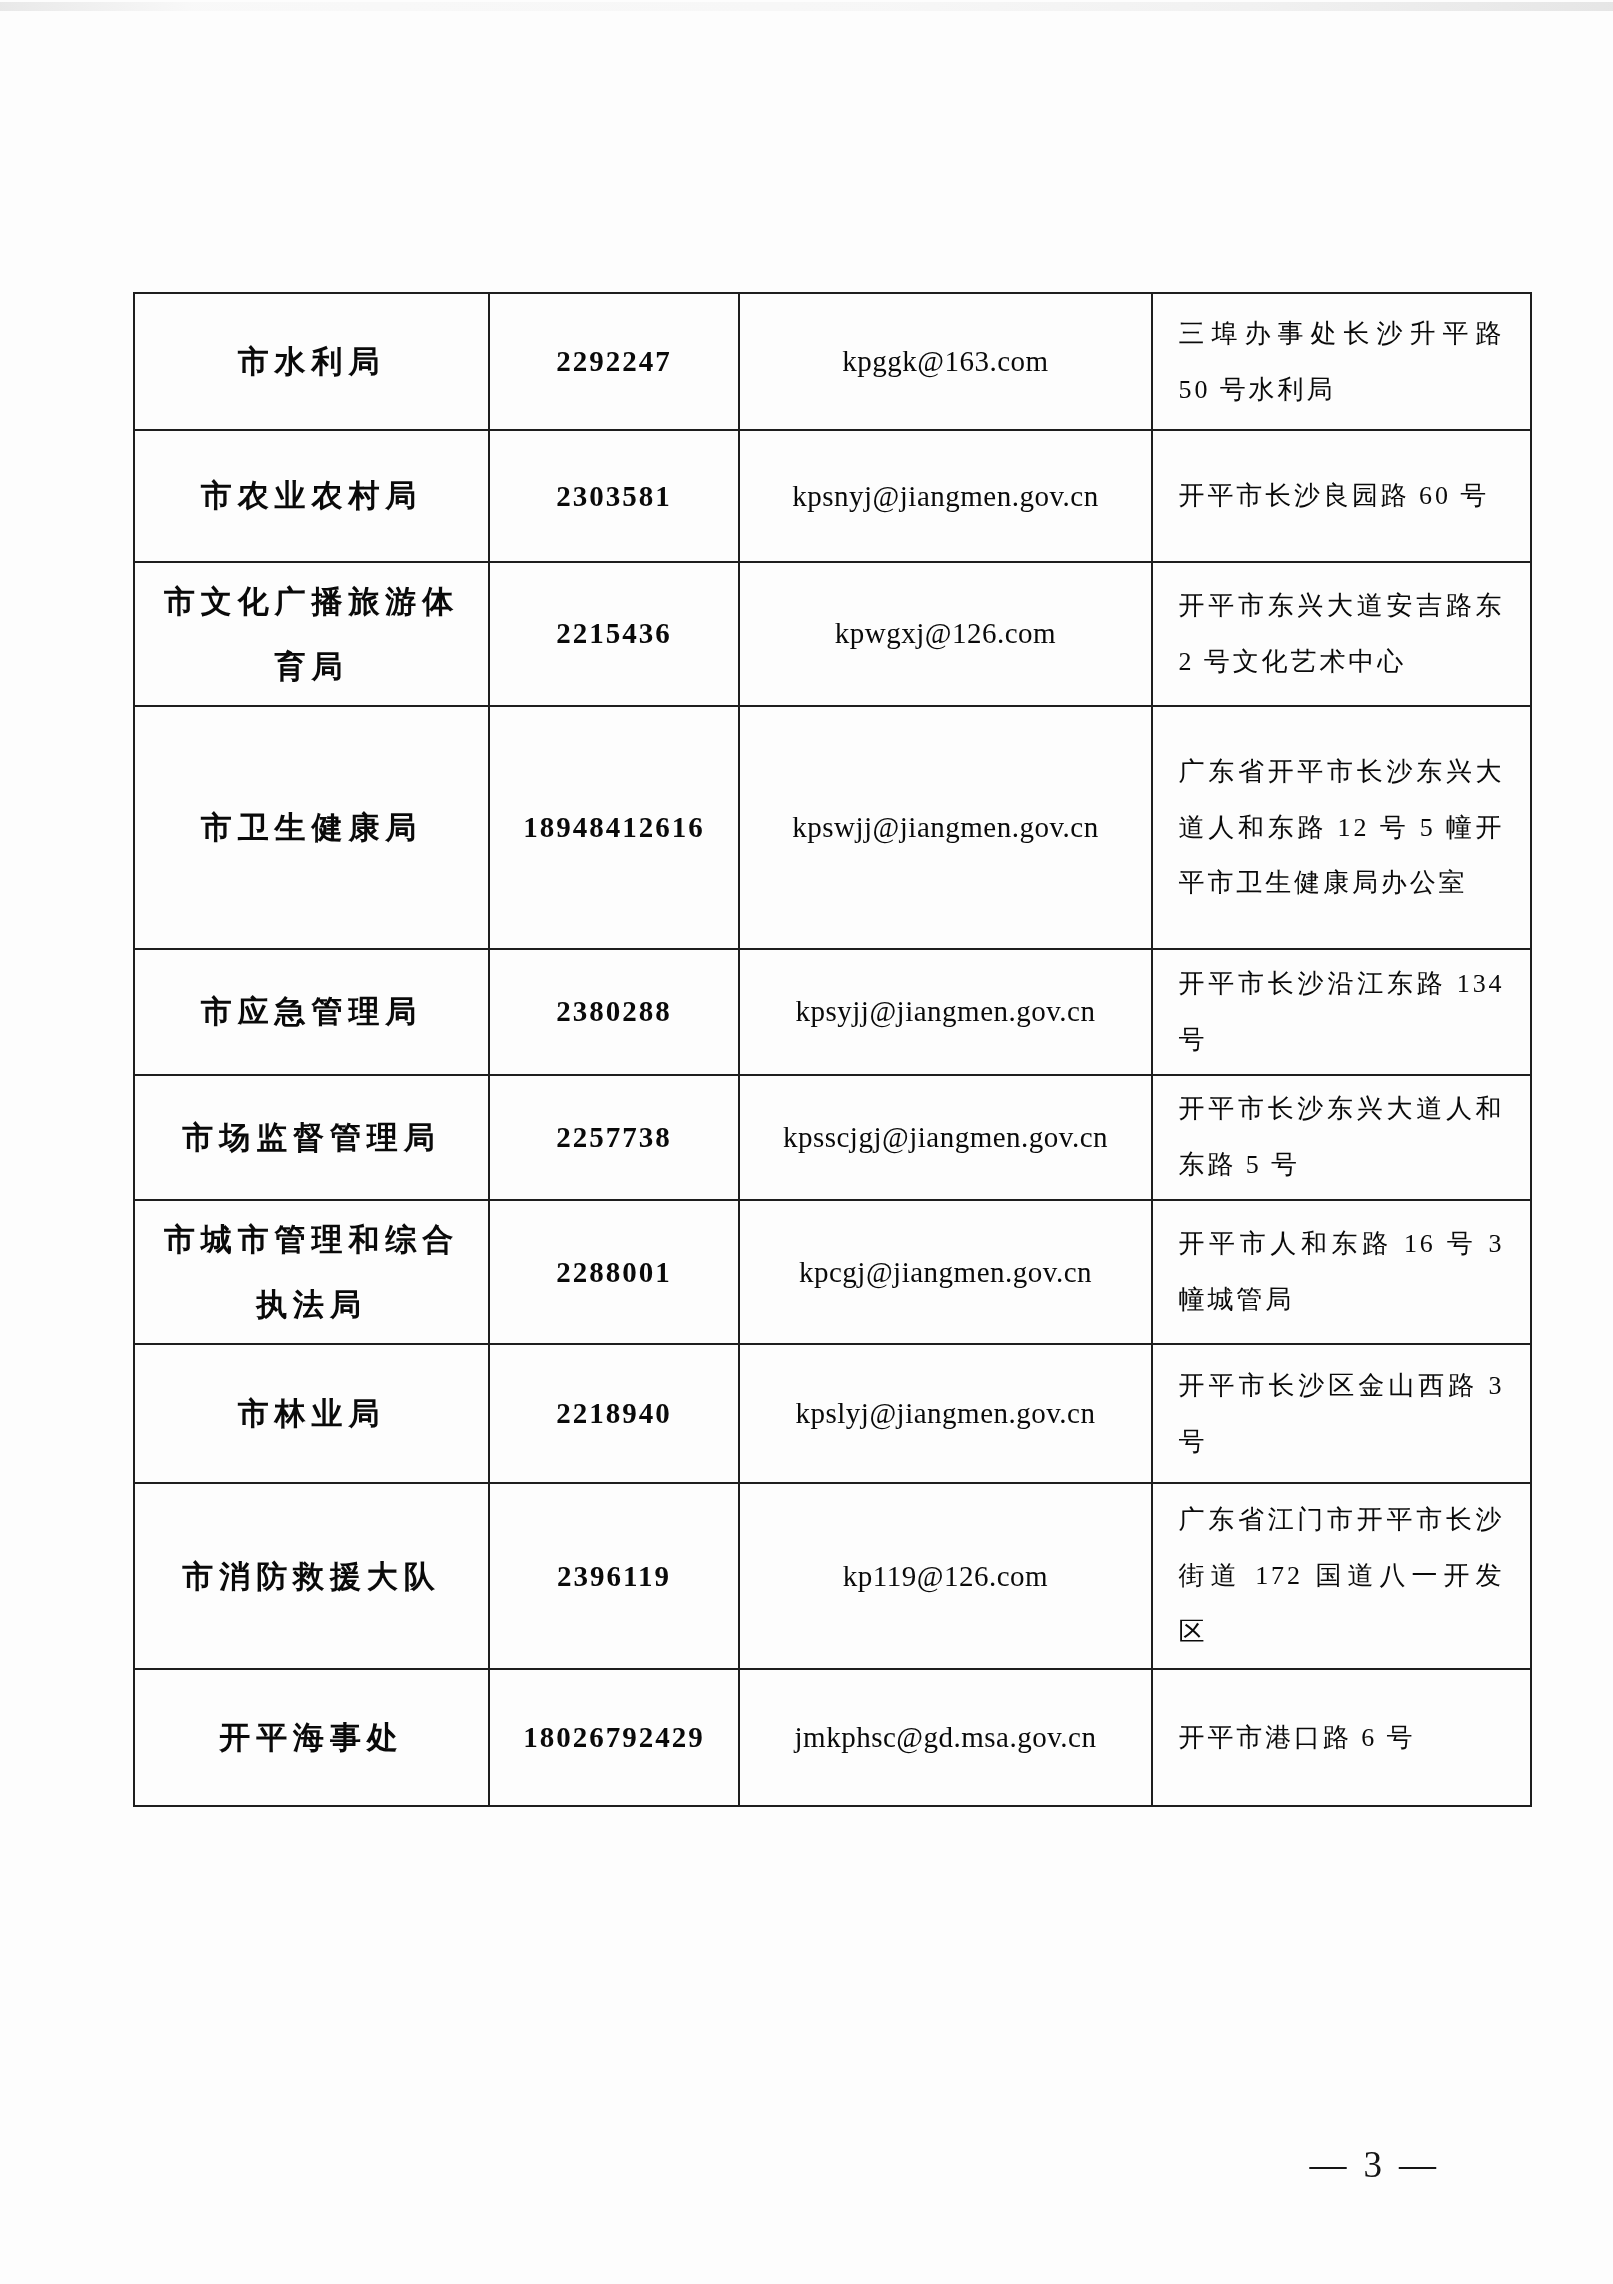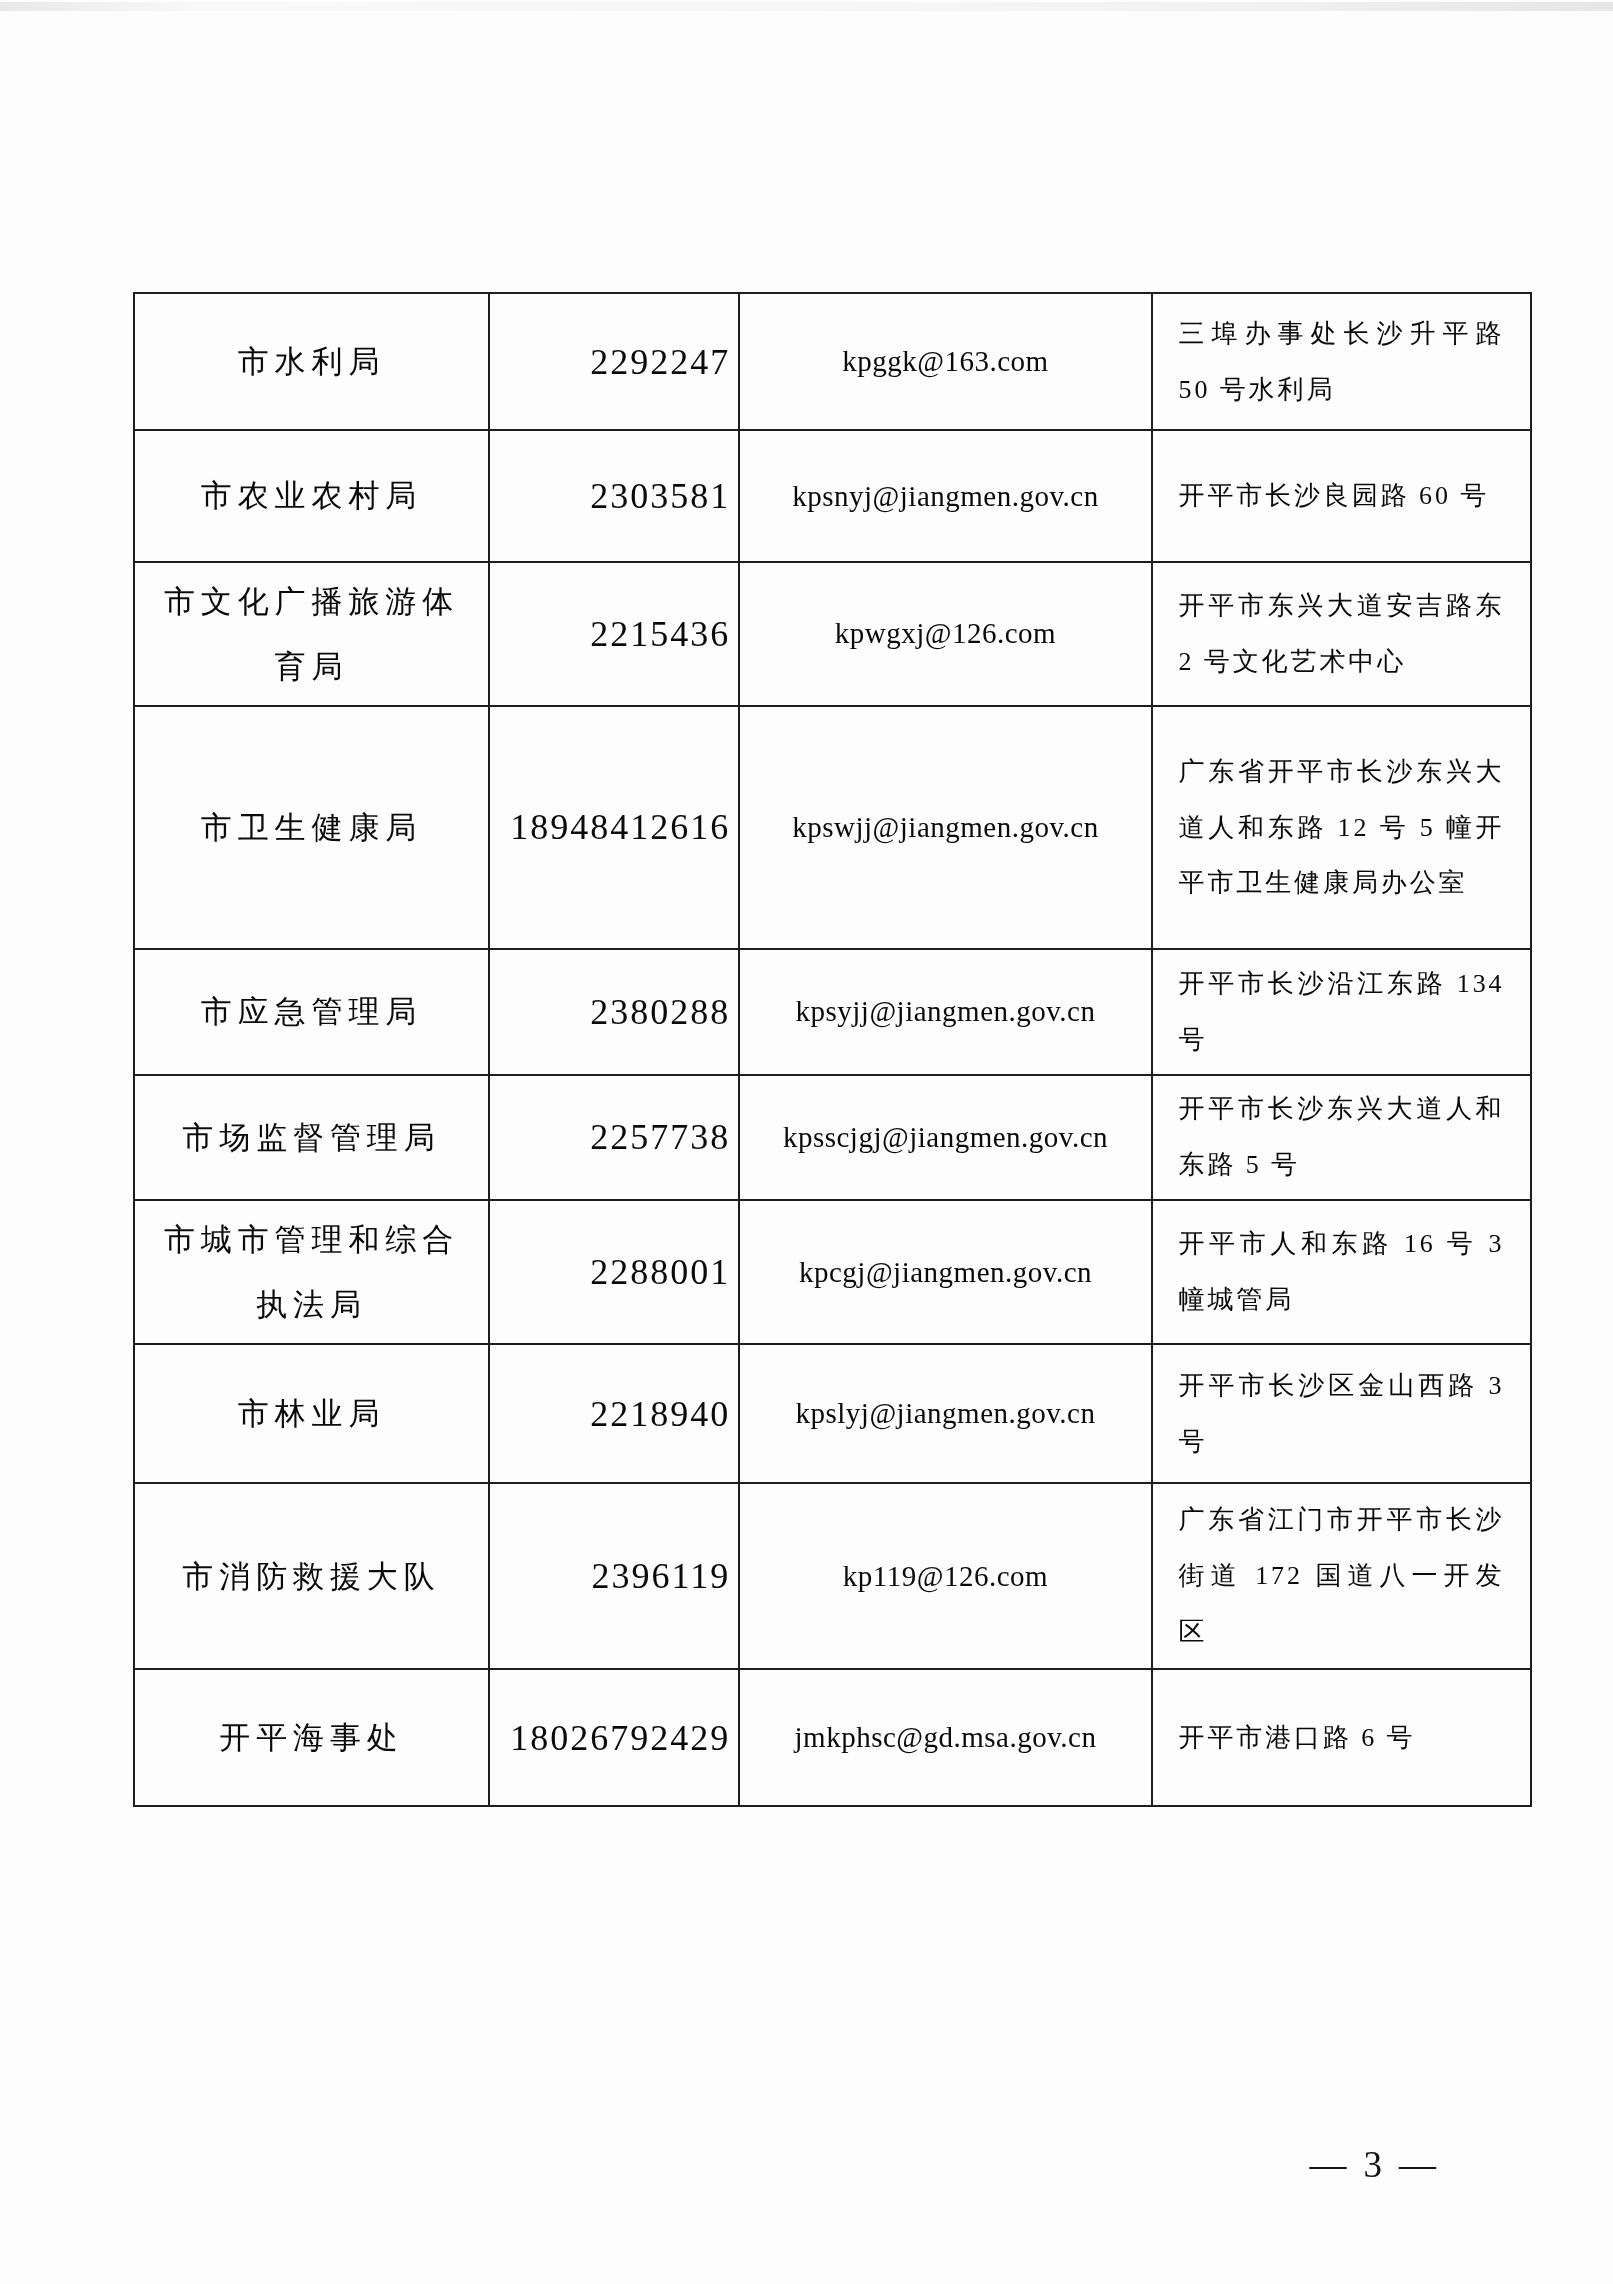--- a/index.html
+++ b/index.html
@@ -21,25 +21,27 @@
   }
   table.contact-table td{
     border:2.9px solid #1e1e1e;
     vertical-align:middle;
     overflow:hidden;
   }
   td.dept{
     text-align:center;
     font-size:31px;letter-spacing:5.9px;line-height:2.1;
     padding:5.9px 21.6px;
+    font-weight:bold;
   }
   td.phone{
-    text-align:right;
-    font-size:36px;letter-spacing:2px;
+    text-align:center;
+    font-size:29px;letter-spacing:2px;
     padding:5.9px 7.8px;
+    font-weight:bold;
   }
   td.email{
     text-align:center;
     font-size:29px;letter-spacing:0.5px;
     padding:5.9px 5.9px;
   }
   td.addr{
     font-size:26px;letter-spacing:2.9px;line-height:2.15;
     padding:5.9px 25.5px;
     text-align:justify;text-justify:inter-character;

